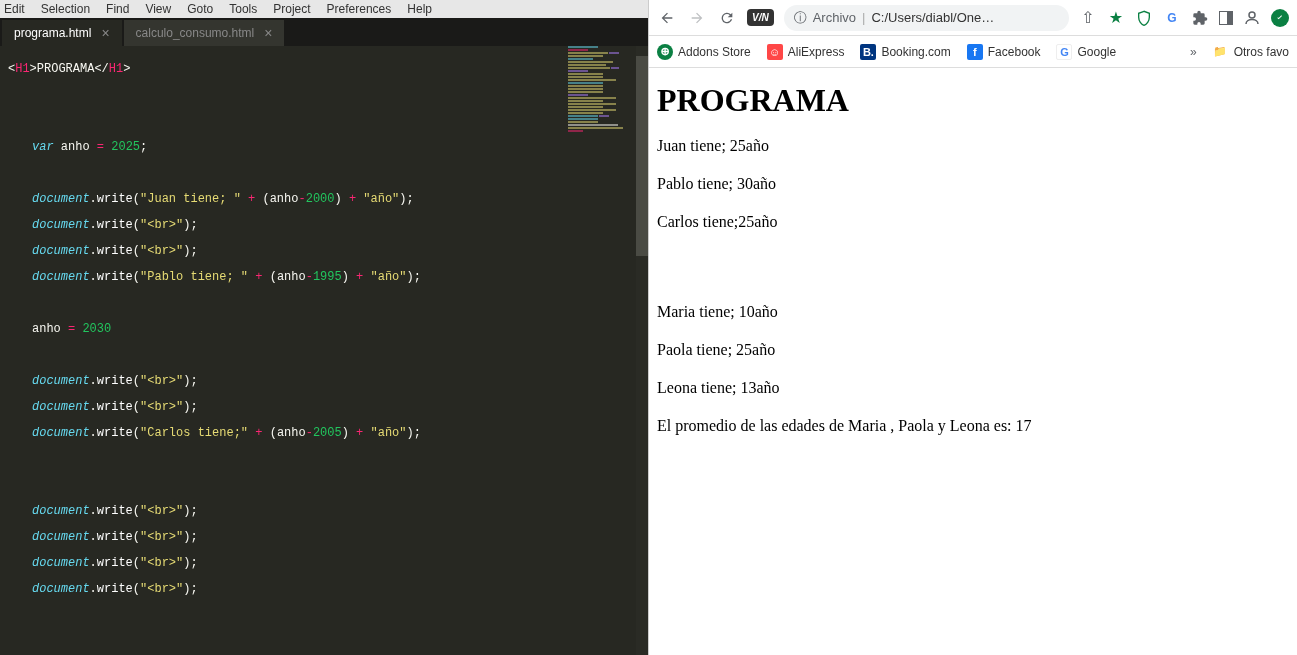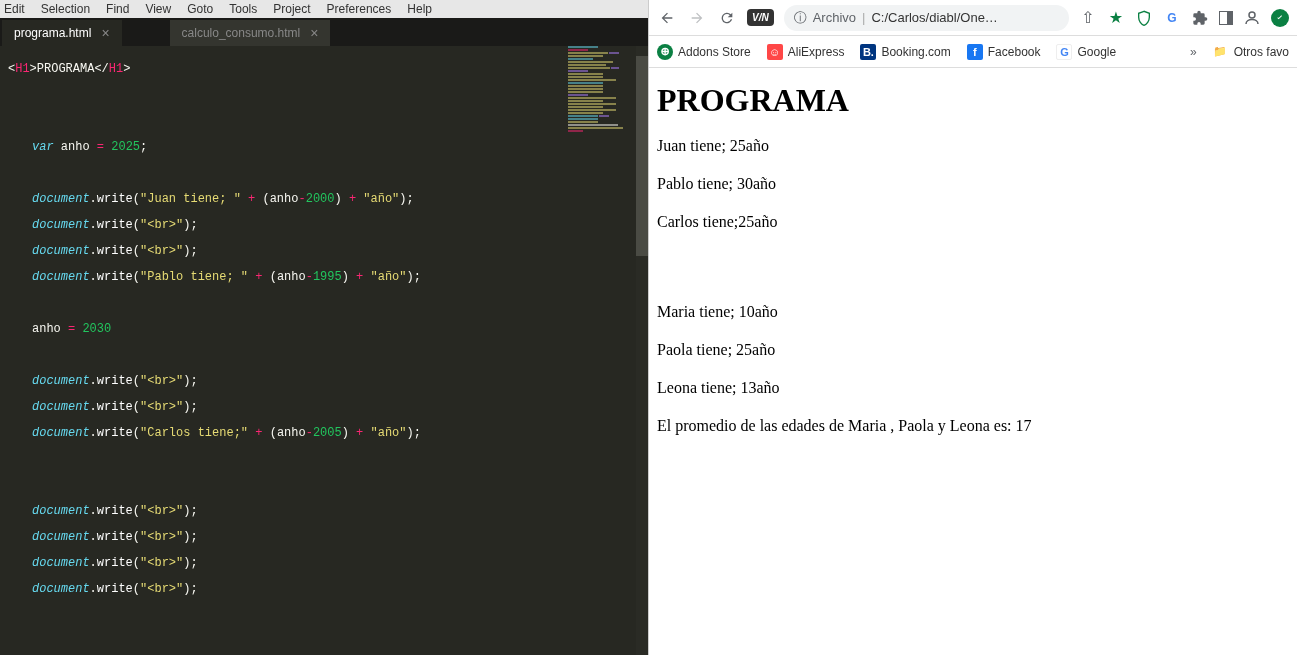--- a/index.html
+++ b/index.html
@@ -1,20 +1,20 @@
 <!DOCTYPE html>
 <html><head>
 <meta charset="utf-8">
 <style>
 *{margin:0;padding:0;box-sizing:border-box;}
 body{width:1297px;height:655px;font-family:Arial,sans-serif;display:flex;overflow:hidden;}
 .editor-pane{width:648px;height:655px;background:#272822;display:flex;flex-direction:column;position:relative;}
 .menubar{height:18px;background:#e7e7e7;display:flex;align-items:center;padding:0 4px;font-size:12px;color:#333;gap:16px;}
 .menubar span{cursor:pointer;}
-.tabs{height:28px;background:#1a1a18;display:flex;align-items:flex-end;gap:46px;}
+.tabs{height:28px;background:#1a1a18;display:flex;align-items:flex-end;}
 .tab{height:26px;padding:0 12px;display:flex;align-items:center;font-size:12px;color:#ccc;gap:10px;background:#34352f;margin-left:2px;position:relative;}
 .tab.active{background:#272822;color:#fff;}
 .tab.secondary{color:#888;justify-content:flex-end;}
 .tab-close{color:#888;font-size:14px;cursor:pointer;}
 .code-area{flex:1;background:#272822;padding:4px 8px;font-family:Liberation Mono, monospace;font-size:12px;line-height:13px;color:#f8f8f2;overflow:hidden;position:relative;white-space:pre;}
 .code-line{height:13px;}
 .indent1{padding-left:24px;}
 .tag{color:#f92672;}
 .var{color:#66d9ef;font-style:italic;}
 .name{color:#f8f8f2;}
@@ -245,21 +245,21 @@
     <div class="nav-btn">
         <svg width="16" height="16" viewBox="0 0 24 24">
           <path d="M17.65 6.35A8 8 0 1 0 19.73 14h-2.08A6 6 0 1 1 12 6a5.96 5.96 0 0 1 4.22 1.78L13 11h7V4l-2.35 2.35z" fill="#5f6368"></path>
         </svg>
       </div>
     <div class="vpn-badge">V/N</div>
     <div class="url-bar">
       <span style="color:#5f6368;">ⓘ</span>
       <span>Archivo</span>
       <span style="color:#aaa;">|</span>
-      <span class="url-text">C:/Carlos/diabl/One…</span>
+      <span class="url-text">C:/Users/diabl/One…</span>
     </div>
     <div class="toolbar-icons">
       <span style="color:#5f6368;">⇧</span>
       <span class="star-green">★</span>
       <span style="color:#0b8043;">
           <svg width="16" height="16" viewBox="0 0 24 24">
             <path d="M12 2L4 5v6c0 5.5 3.8 10.7 8 12 4.2-1.3 8-6.5 8-12V5l-8-3z" fill="none" stroke="#0b8043" stroke-width="2"></path>
           </svg>
         </span>
       <span class="g-translate">G</span>

